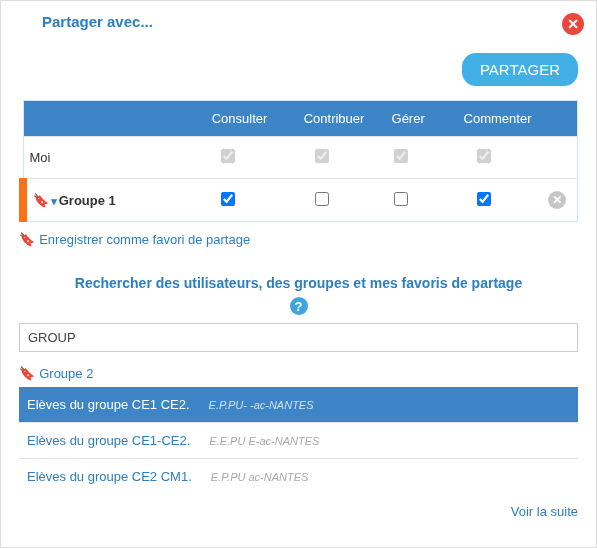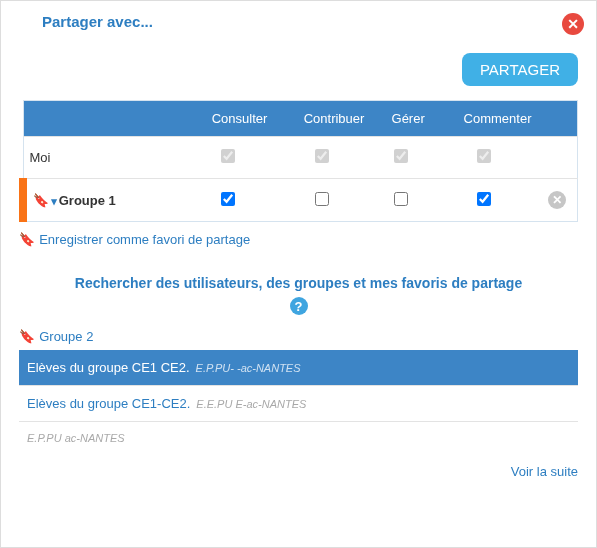--- a/index.html
+++ b/index.html
@@ -45,21 +45,21 @@
   }
   .share-btn-row {
     display: flex;
     justify-content: flex-end;
     margin-top: 18px;
   }
   .share-btn {
     background: #40b0e6;
     color: #fff;
     border: none;
-    border-radius: 8px;
+    border-radius: 14px;
     padding: 8px 18px;
     font-size: 15px;
     font-family: 'Comic Sans MS', cursive, sans-serif;
     cursor: pointer;
   }
   .perm-table {
     width: 100%;
     margin-top: 14px;
     border: 1px solid #d5e3ef;
     border-collapse: collapse;
@@ -160,21 +160,21 @@
     margin-top: 6px;
   }
   .result-item {
     padding: 10px 8px;
     border-top: 1px solid #e3e3e3;
     color: #2d7ec1;
     font-size: 13px;
     cursor: pointer;
     display: flex;
     align-items: baseline;
-    gap: 6px;
+    gap: 19px;
   }
   .result-item:first-child { border-top: none; }
   .result-item.selected {
     background: #3d85c6;
     color: #fff;
   }
   .result-item .sub {
     font-style: italic;
     font-size: 11px;
     opacity: 0.85;
@@ -239,35 +239,37 @@
   <div class="save-fav">
     <span>🔖</span>
     <span>Enregistrer comme favori de partage</span>
   </div>
 
   <div class="search-label">
     <span>Rechercher des utilisateurs, des groupes et mes favoris de partage</span>
     <span class="help-icon">?</span>
   </div>
 
+  <input class="search-input" type="text" value="GROUP" style="">
 
   <div class="fav-group">
     <span>🔖</span>
     <span>Groupe 2</span>
   </div>
 
   <div class="results">
     <div class="result-item selected">
       <span>Elèves du groupe CE1 CE2.</span>
       <span class="sub">E.P.PU-                        -ac-NANTES</span>
     </div>
     <div class="result-item">
       <span>Elèves du groupe CE1-CE2.</span>
       <span class="sub">E.E.PU                                     E-ac-NANTES</span>
     </div>
     <div class="result-item">
+      <span>Elèves du groupe CE2 CM1.</span>
       <span class="sub">E.P.PU                            ac-NANTES</span>
     </div>
   </div>
 
   <div class="see-more">Voir la suite</div>
 
 </div>
 
 </body></html>

